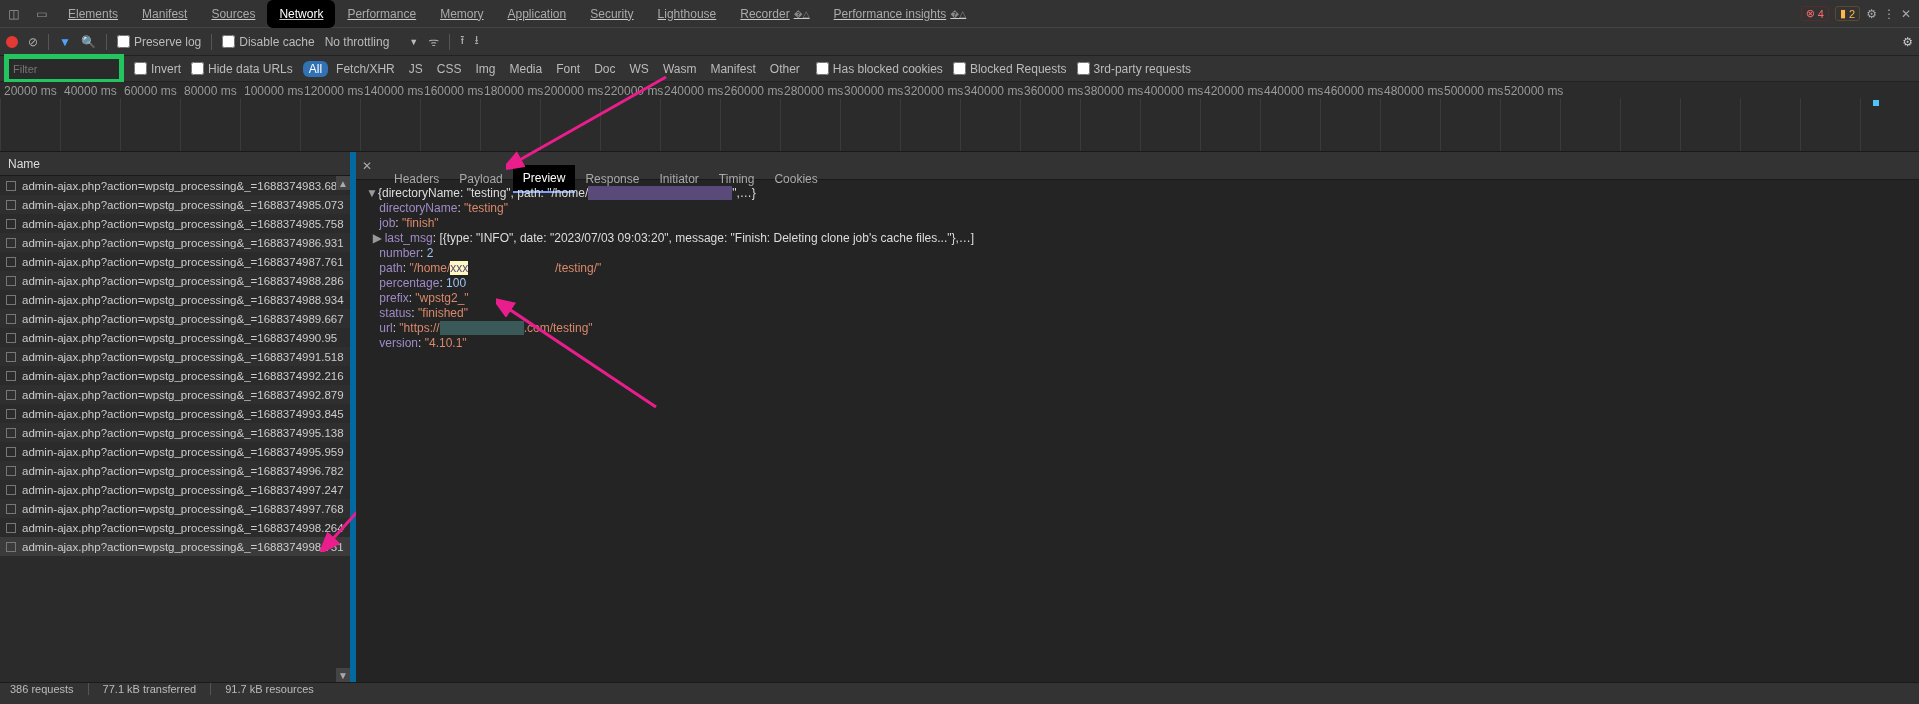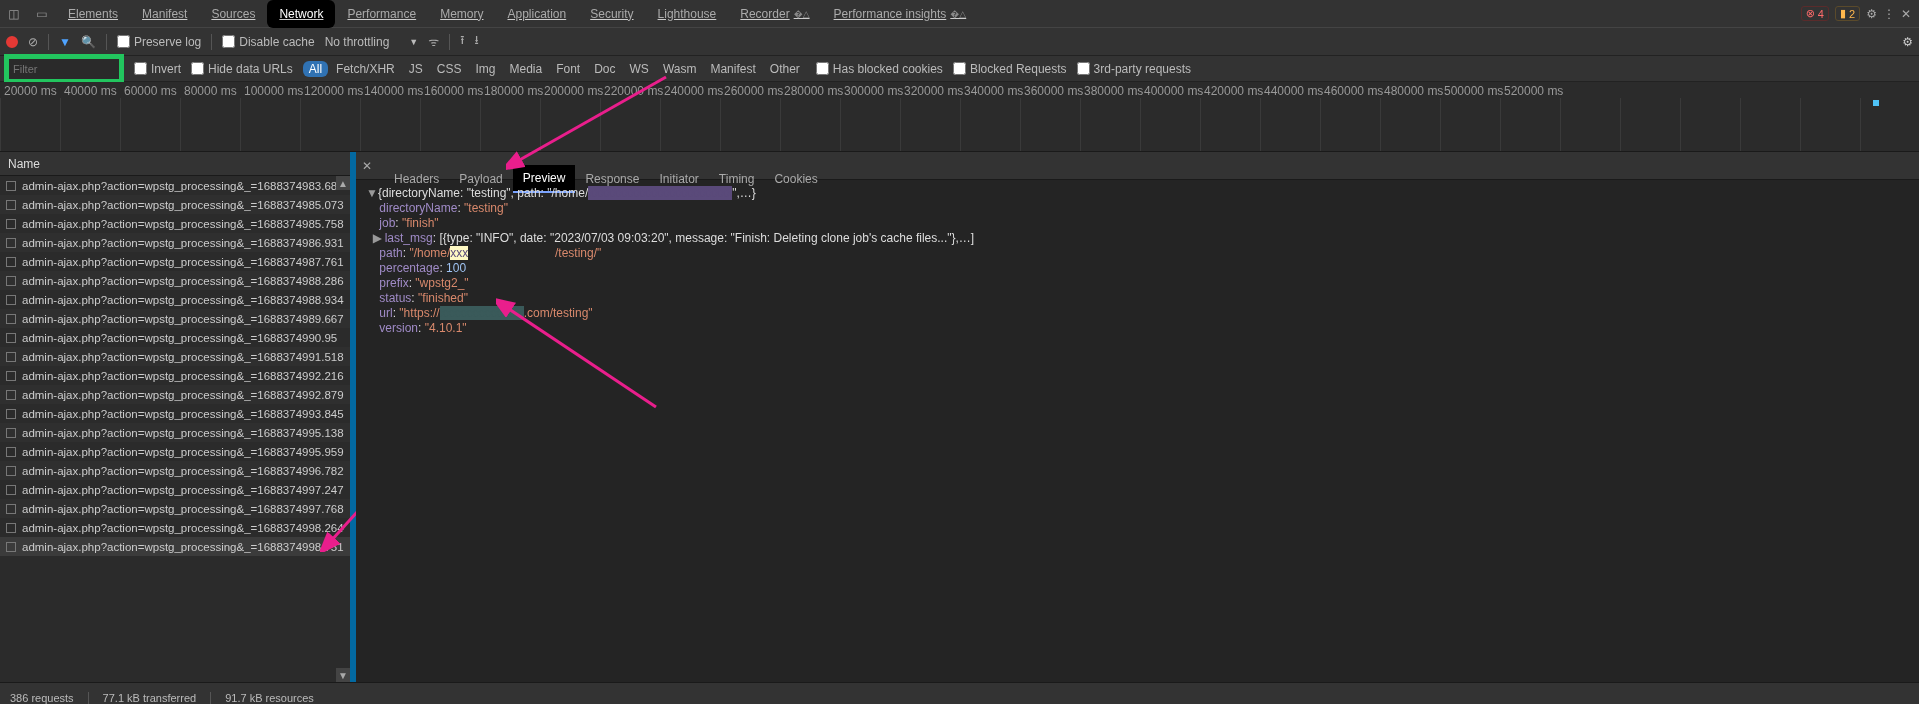--- a/index.html
+++ b/index.html
@@ -51,21 +51,21 @@
 .dtabs .close { width: 20px; color: #aaa; cursor: pointer; }
 .dtabs .dt { padding: 0 10px; height: 28px; display: flex; align-items: center; color: #aaa; cursor: pointer; }
 .dtabs .dt.active { background: #000; color: #fff; border-bottom: 2px solid #7aa3ff; }
 .preview { padding: 6px 10px; font-family: Menlo, Consolas, monospace; font-size: 12px; line-height: 15px; color: #ddd; }
 .preview .k { color: #a08bc7; }
 .preview .s { color: #d9896c; }
 .preview .n { color: #9fc3f2; }
 .preview .line { white-space: pre; }
 .tri { color: #999; display: inline-block; width: 12px; }
 
-.status { height: 22px; background: #333; display: flex; align-items: flex-end; padding: 0 10px; gap: 14px; color: #bbb; font-size: 11px; border-top: 1px solid #1a1a1a; }
+.status { height: 22px; background: #333; display: flex; align-items: flex-start; padding: 0 10px; gap: 14px; color: #bbb; font-size: 11px; border-top: 1px solid #1a1a1a; }
 .status span { border-right: 1px solid #555; padding-right: 14px; }
 
 svg.arrow { position: absolute; pointer-events: none; }
 </style>
 </head>
 <body>
 
 <div class="topbar">
   <div class="ib">◫</div>
   <div class="ib">▭</div>
@@ -297,20 +297,21 @@
           <div class="dt">Initiator</div>
           <div class="dt">Timing</div>
           <div class="dt">Cookies</div>
         </div>
     </div>
     <div class="preview">
       <div class="line"><span class="tri">▼</span><span>{directoryName: "testing", path: "/home/</span><span style="background:#5a4a7a; color:#5a4a7a;">xxxxxxxxxxxxxxxxxxxxxxxx</span><span>",…}</span></div>
       <div class="line">    <span class="k">directoryName</span>: <span class="s">"testing"</span></div>
       <div class="line">    <span class="k">job</span>: <span class="s">"finish"</span></div>
       <div class="line">  <span class="tri">▶</span><span class="k">last_msg</span>: <span>[{type: "INFO", date: "2023/07/03 09:03:20", message: "Finish: Deleting clone job's cache files..."},…]</span></div>
+      <div class="line">    <span class="k">number</span>: <span class="n">2</span></div>
       <div class="line">    <span class="k">path</span>: <span class="s">"/home/</span><span style="background:#fef9c3; color:#5a4a7a;">xxx</span><span style="color:#999;">                          </span><span class="s">/testing/"</span></div>
       <div class="line">    <span class="k">percentage</span>: <span class="n">100</span></div>
       <div class="line">    <span class="k">prefix</span>: <span class="s">"wpstg2_"</span></div>
       <div class="line">    <span class="k">status</span>: <span class="s">"finished"</span></div>
       <div class="line">    <span class="k">url</span>: <span class="s">"https://</span><span style="background:#3a5a5a; color:#3a5a5a;">xxxxxxxxxxxxxx</span><span class="s">.com/testing"</span></div>
       <div class="line">    <span class="k">version</span>: <span class="s">"4.10.1"</span></div>
     </div>
 
     <svg class="arrow" style="left:150px; top:-80px;" width="170" height="100">
       <defs>

